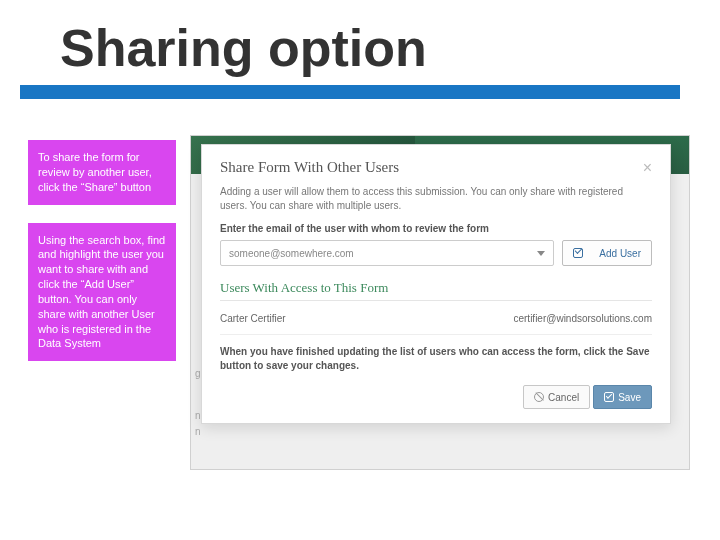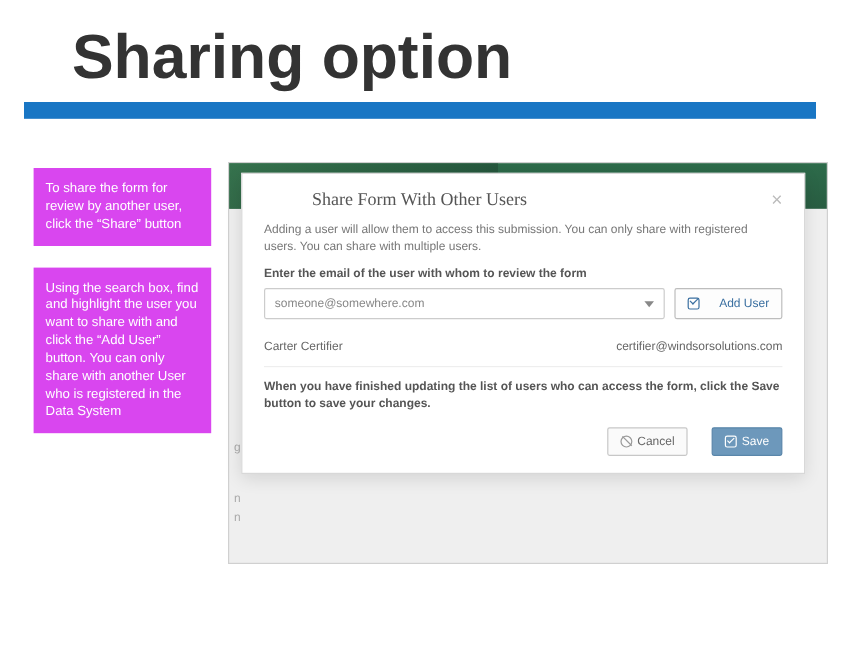--- a/index.html
+++ b/index.html
@@ -75,21 +75,20 @@
   .modal-header {
     display: flex;
     justify-content: space-between;
     align-items: flex-start;
     margin-bottom: 8px;
   }
   .modal-title {
     font-family: Georgia, 'Times New Roman', serif;
     font-size: 15px;
     color: #555;
-    margin-left: 40px;
   }
   .close-x { color: #bbb; font-size: 16px; cursor: pointer; }
   .modal-desc {
     font-size: 10px;
     color: #777;
     line-height: 1.4;
     margin-bottom: 10px;
   }
   .field-label {
     font-size: 10px;
@@ -169,21 +168,21 @@
   .save-note {
     font-size: 10px;
     color: #555;
     line-height: 1.4;
     margin-bottom: 12px;
   }
   .save-note b { font-weight: bold; }
   .modal-footer {
     display: flex;
     justify-content: flex-end;
-    gap: 20px;
+    gap: 3px;
   }
   .btn {
     border: 1px solid #c7c7c7;
     border-radius: 2px;
     height: 24px;
     padding: 0 10px;
     font-size: 10px;
     display: flex;
     align-items: center;
     gap: 4px;
@@ -250,20 +249,21 @@
       <div class="email-input">
         <span>someone@somewhere.com</span>
         <span class="caret-down"></span>
       </div>
       <div class="add-user-btn">
         <span class="check-icon"></span>
         <span>Add User</span>
       </div>
     </div>
 
+    <div class="section-title">Users With Access to This Form</div>
 
     <div class="user-row">
       <span>Carter Certifier</span>
       <span>certifier@windsorsolutions.com</span>
     </div>
 
     <div class="save-note">
       <b>When you have finished updating the list of users who can access the form, click the Save button to save your changes.</b>
     </div>
 

